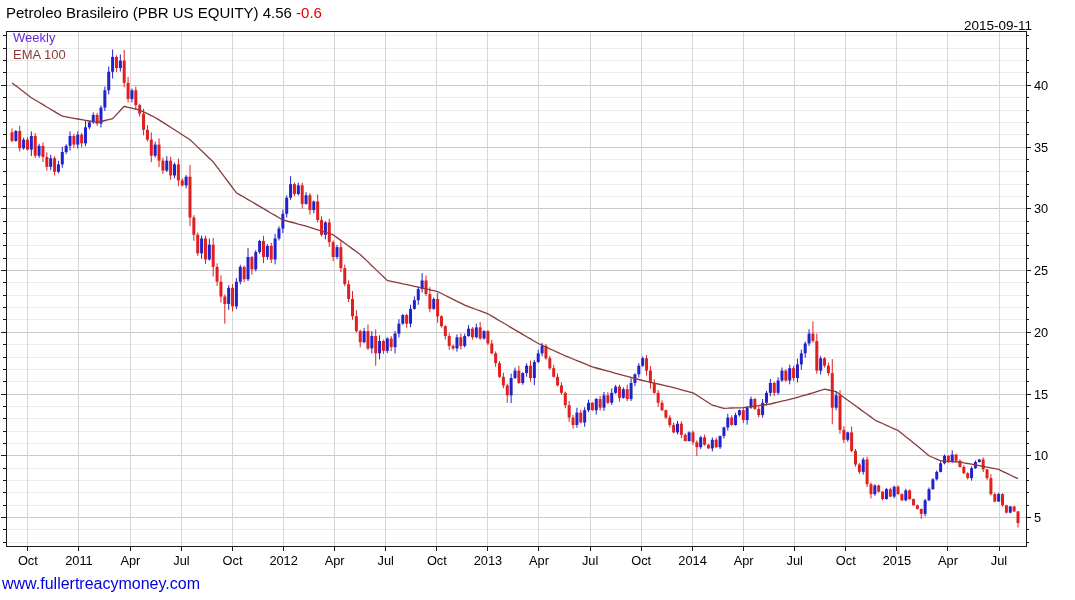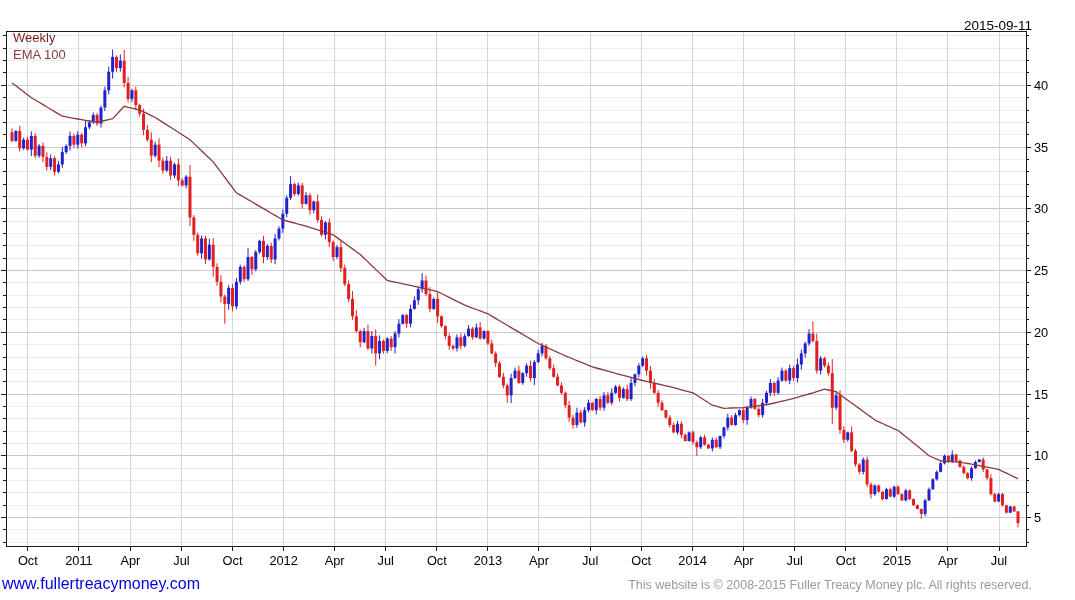--- a/index.html
+++ b/index.html
@@ -3,21 +3,21 @@
 <meta charset="utf-8">
 <style>
   html,body{margin:0;padding:0;background:#fff}
   #screen{position:relative;width:1075px;height:600px;background:#fff;
           font-family:"Liberation Sans",sans-serif;overflow:hidden}
   #chart-svg{position:absolute;left:0;top:0}
   .title{position:absolute;left:6px;top:4px;font-size:15px;color:#000;white-space:nowrap}
   .title .chg{color:#e00000}
   .date{position:absolute;right:43px;top:18px;font-size:13.5px;color:#000}
   .legend{position:absolute;left:13px;top:29px;font-size:13px;line-height:17px}
-  .legend .weekly{color:#7f1d1d}
+  .legend .weekly{color:#6d28d9}
   .legend .ema{color:#8b3a3a}
   .footer-left{position:absolute;left:2px;top:575px;font-size:16px;color:#0000dd;cursor:pointer}
   .footer-right{position:absolute;right:43px;top:578px;font-size:12.5px;color:#9a9a9a}
 </style>
 </head>
 <body>
 
 <div id="screen">
   <svg id="chart-svg" width="1075" height="600">
       <g>
@@ -745,23 +745,23 @@
         <text x="845.8192307692308" y="565" font-size="12.8" fill="#000000" text-anchor="middle" font-family="&quot;Liberation Sans&quot;, sans-serif">Oct</text>
         <line x1="896.8930769230768" x2="896.8930769230768" y1="546" y2="551" stroke="#1a1a1a" shape-rendering="crispEdges"></line>
         <text x="896.8930769230768" y="565" font-size="12.8" fill="#000000" text-anchor="middle" font-family="&quot;Liberation Sans&quot;, sans-serif">2015</text>
         <line x1="947.9669230769231" x2="947.9669230769231" y1="546" y2="551" stroke="#1a1a1a" shape-rendering="crispEdges"></line>
         <text x="947.9669230769231" y="565" font-size="12.8" fill="#000000" text-anchor="middle" font-family="&quot;Liberation Sans&quot;, sans-serif">Apr</text>
         <line x1="999.0407692307692" x2="999.0407692307692" y1="546" y2="551" stroke="#1a1a1a" shape-rendering="crispEdges"></line>
         <text x="999.0407692307692" y="565" font-size="12.8" fill="#000000" text-anchor="middle" font-family="&quot;Liberation Sans&quot;, sans-serif">Jul</text>
       </g>
     </svg>
 
+  <div class="title"><span>Petroleo Brasileiro (PBR US EQUITY) 4.56 </span><span class="chg">-0.6</span></div>
 
   <div class="date">2015-09-11</div>
 
   <div class="legend">
     <div class="weekly">Weekly</div>
     <div class="ema">EMA 100</div>
   </div>
 
   <div class="footer-left">www.fullertreacymoney.com</div>
-  <div class="footer-right">This website is © 2008-2015 Fuller Treacy Money plc. All rights reserved.</div>
 </div>
 
 </body></html>

